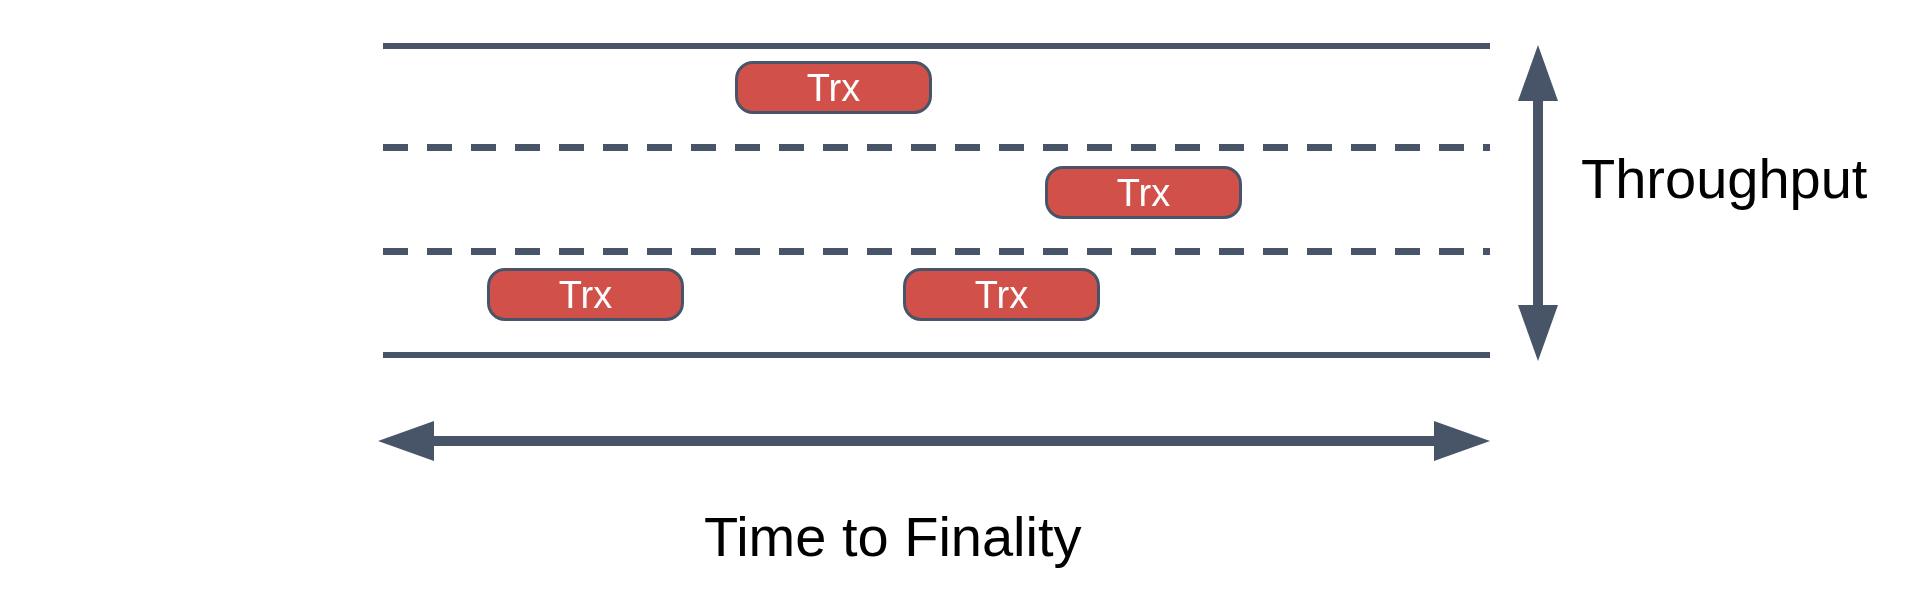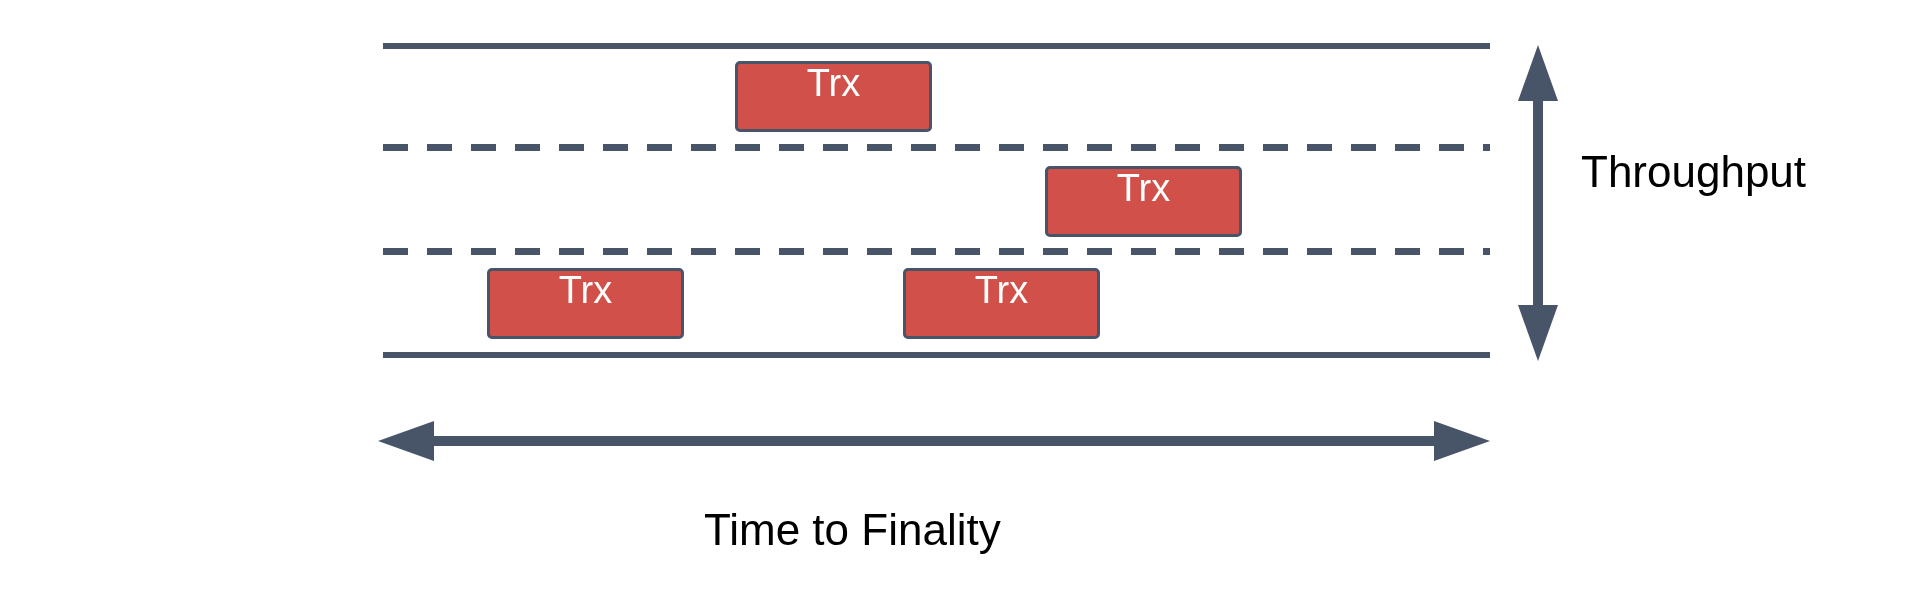--- a/index.html
+++ b/index.html
@@ -31,35 +31,36 @@
     width: 1107px;
     left: 383px;
     background: repeating-linear-gradient(
       to right,
       var(--stroke) 0px, var(--stroke) 25px,
       transparent 25px, transparent 44px
     );
   }
   .trx-box {
     width: 197px;
-    height: 71px;
+    height: 53px;
     background: var(--trx-fill);
     border: 3px solid var(--stroke);
-    border-radius: 5px;
+    border-radius: 18px;
     display: flex;
+    align-items: center;
     justify-content: center;
   }
   .trx-box span {
     color: var(--trx-text);
     font-size: 38px;
     line-height: 1;
   }
   .axis-label {
     color: var(--label-text);
-    font-size: 44px;
+    font-size: 56px;
     line-height: 1.15;
     white-space: nowrap;
     text-align: right;
   }
   svg.arrow { color: var(--stroke); display: block; }
 </style>
 </head>
 <body>
 
 <div class="canvas">

